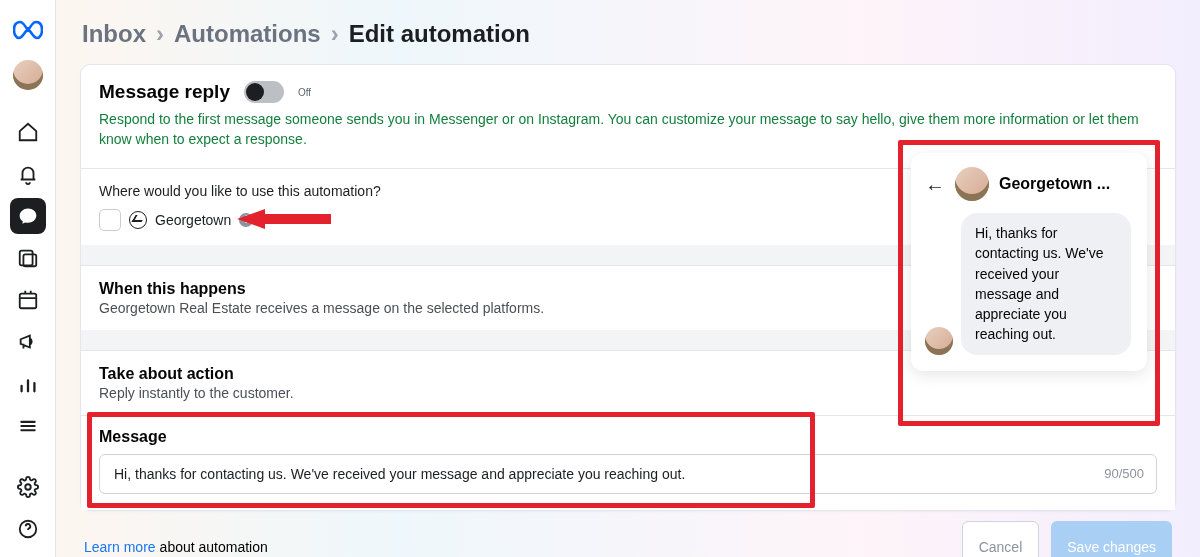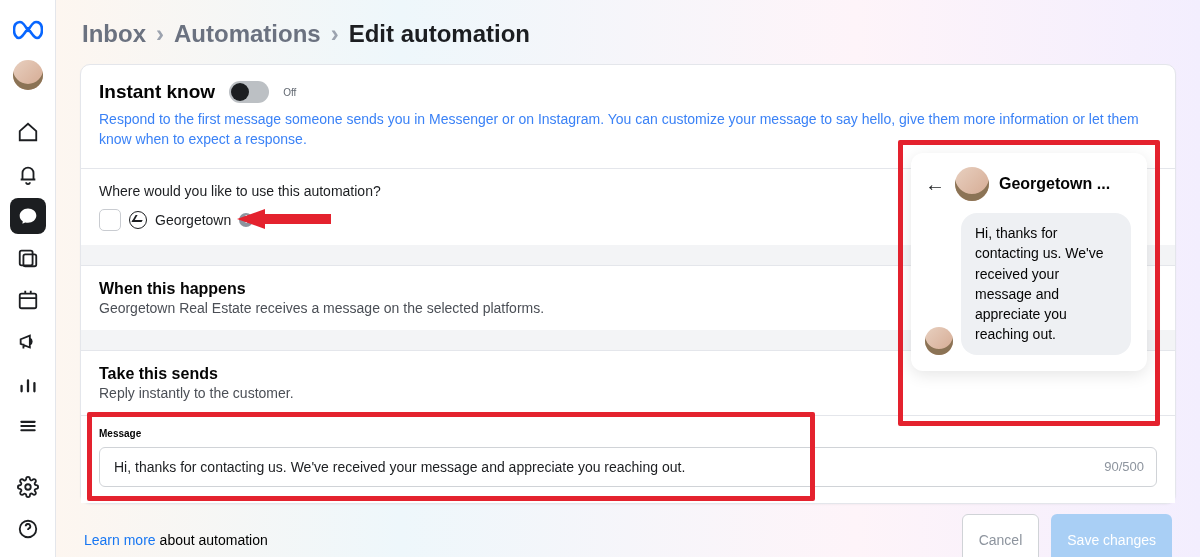--- a/index.html
+++ b/index.html
@@ -34,35 +34,35 @@
   .chev{color:#9ca3af;font-weight:600;}
   
   .card{margin:0 24px;background:var(--card);border-radius:10px;border:1px solid var(--border);
         box-shadow:0 1px 2px rgba(0,0,0,0.04);}
   .card-pad{padding:16px 18px 12px 18px;}
   .title-row{display:flex;align-items:center;gap:14px;margin-bottom:6px;}
   .title{font-size:19px;font-weight:800;color:#050505;}
   .toggle{width:40px;height:22px;border-radius:11px;background:#bcc0c4;position:relative;cursor:pointer;}
   .toggle .knob{position:absolute;left:2px;top:2px;width:18px;height:18px;border-radius:50%;background:#1c1e21;}
   .toggle-label{font-size:10px;color:#606770;}
-  .desc{font-size:14px;color:#3b82f6;line-height:1.45;margin-bottom:6px;}
+  .desc{font-size:14px;color:#15803d;line-height:1.45;margin-bottom:6px;}
   .section{background:#fafbfc;border-top:1px solid var(--border);padding:14px 18px;position:relative;}
   .sec-gap{background:#f3f4f6;height:20px;}
   .q{font-size:14px;color:#1c1e21;margin-bottom:10px;}
   .check-row{display:flex;align-items:center;gap:8px;}
   .checkbox{width:22px;height:22px;border:1.5px solid #c9ccd1;border-radius:5px;background:#fff;cursor:pointer;}
   .msngr-icon{width:18px;height:18px;border:1.5px solid #1c1e21;border-radius:50%;display:flex;align-items:center;justify-content:center;}
   .msngr-icon:before{content:"";width:8px;height:5px;border-bottom:2px solid #1c1e21;border-left:2px solid #1c1e21;transform:skewX(-30deg) translateY(-1px);}
   .ch-label{font-size:14px;color:#1c1e21;}
   .info{width:14px;height:14px;border-radius:50%;background:#8d949e;color:#fff;font-size:10px;display:inline-flex;align-items:center;justify-content:center;font-weight:700;}
   .arrow{position:absolute;left:156px;top:40px;pointer-events:none;}
   .sec-title{font-size:16px;font-weight:800;color:#050505;margin-bottom:2px;}
   .sec-sub{font-size:14px;color:#4b4f56;}
   .msg-block{position:relative;padding:12px 18px 16px 18px;border-top:1px solid var(--border);}
-  .msg-label{font-size:10px;font-weight:700;color:#050505;margin-bottom:8px;}
+  .msg-label{font-size:16px;font-weight:700;color:#050505;margin-bottom:8px;}
   .msg-field{display:flex;align-items:center;border:1px solid #d0d3d7;border-radius:6px;background:#fff;padding:10px 12px;gap:12px;}
   .msg-input{flex:1;font-size:14px;color:#1c1e21;border:none;outline:none;background:transparent;}
   .counter{font-size:13px;color:#8d949e;white-space:nowrap;}
   .hlbox{position:absolute;border:5px solid var(--red);pointer-events:none;border-radius:2px;}
   .hlbox.msg{left:6px;right:360px;top:-4px;bottom:2px;}
   
   .preview-wrap{position:absolute;top:140px;right:40px;width:262px;}
   .preview-hl{border:5px solid var(--red);padding:8px 8px 50px 8px;border-radius:2px;}
   .preview{background:#fff;border-radius:12px;box-shadow:0 4px 16px rgba(0,0,0,0.1);padding:14px 12px 16px 14px;}
   .pv-head{display:flex;align-items:center;gap:10px;margin-bottom:12px;}
@@ -157,21 +157,21 @@
       <span class="crumb">Inbox</span>
       <span class="chev">›</span>
       <span class="crumb">Automations</span>
       <span class="chev">›</span>
       <span class="crumb current">Edit automation</span>
     </div>
 
     <div class="card">
       <div class="card-pad">
         <div class="title-row">
-          <span class="title">Instant know</span>
+          <span class="title">Message reply</span>
           <div class="toggle">
               <div class="knob"></div>
             </div>
           <span class="toggle-label">Off</span>
         </div>
         <div class="desc">Respond to the first message someone sends you in Messenger or on Instagram. You can customize your message to say hello, give them more information or let them know when to expect a response.</div>
       </div>
 
       <div class="section" style="background:#fff;">
         <div class="q">Where would you like to use this automation?</div>
@@ -190,21 +190,21 @@
       <div class="sec-gap"></div>
 
       <div class="section" style="background:#fff;">
         <div class="sec-title">When this happens</div>
         <div class="sec-sub">Georgetown Real Estate receives a message on the selected platforms.</div>
       </div>
 
       <div class="sec-gap"></div>
 
       <div class="section" style="background:#fff;">
-        <div class="sec-title">Take this sends</div>
+        <div class="sec-title">Take about action</div>
         <div class="sec-sub">Reply instantly to the customer.</div>
       </div>
 
       <div class="msg-block" style="background:#fff;">
         <div class="hlbox msg"></div>
         <div class="msg-label">Message</div>
         <div class="msg-field">
           <input class="msg-input" type="text" value="Hi, thanks for contacting us. We've received your message and appreciate you reaching out." style="">
           <span class="counter">90/500</span>
         </div>

